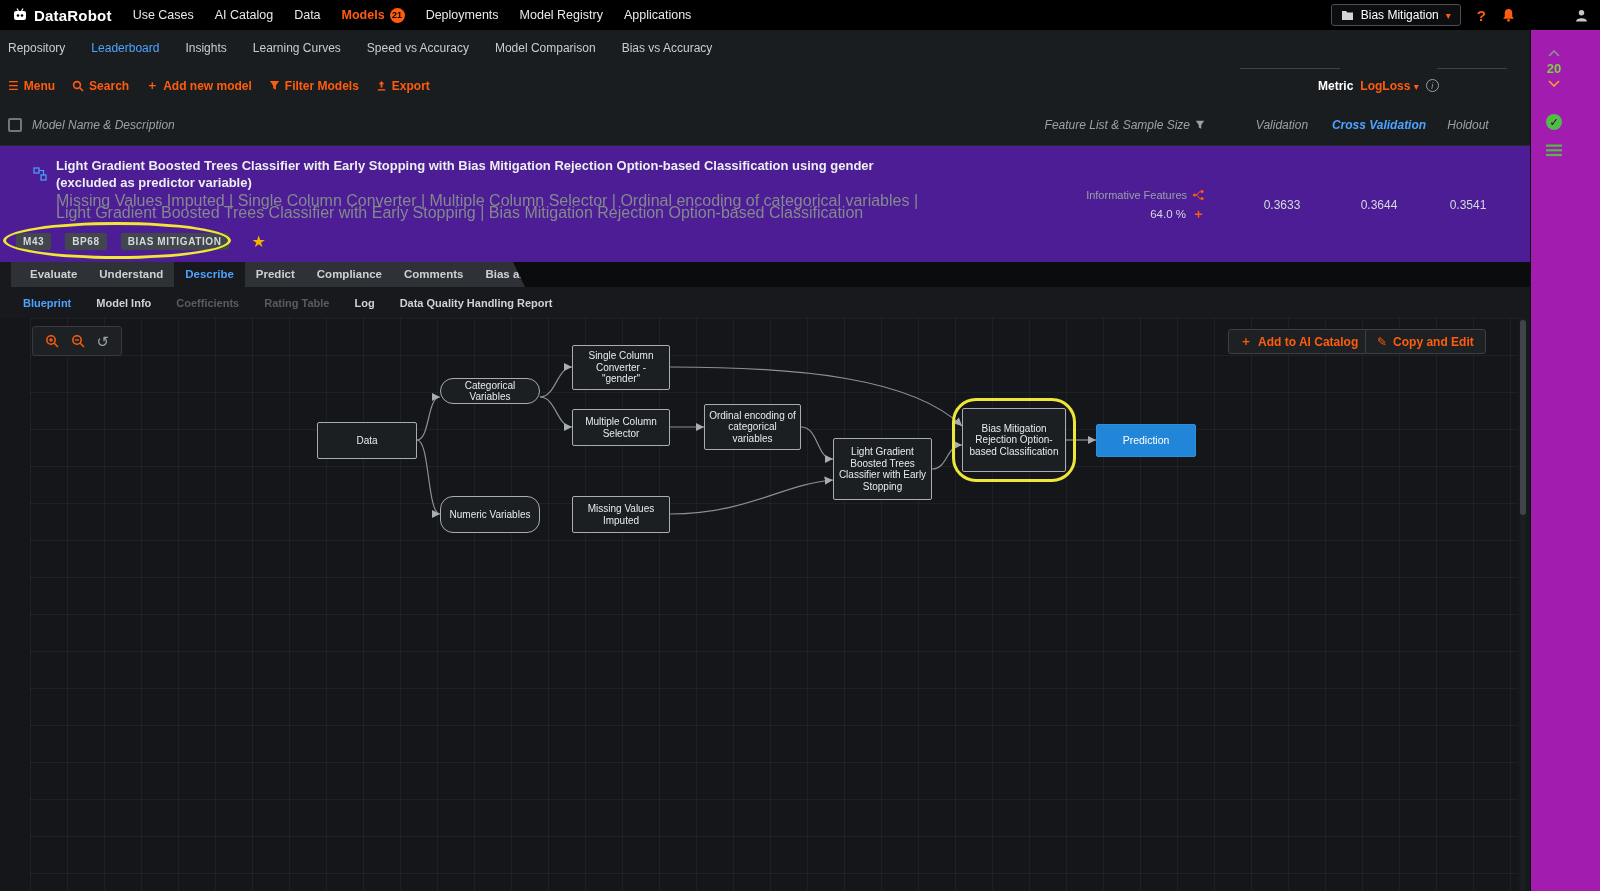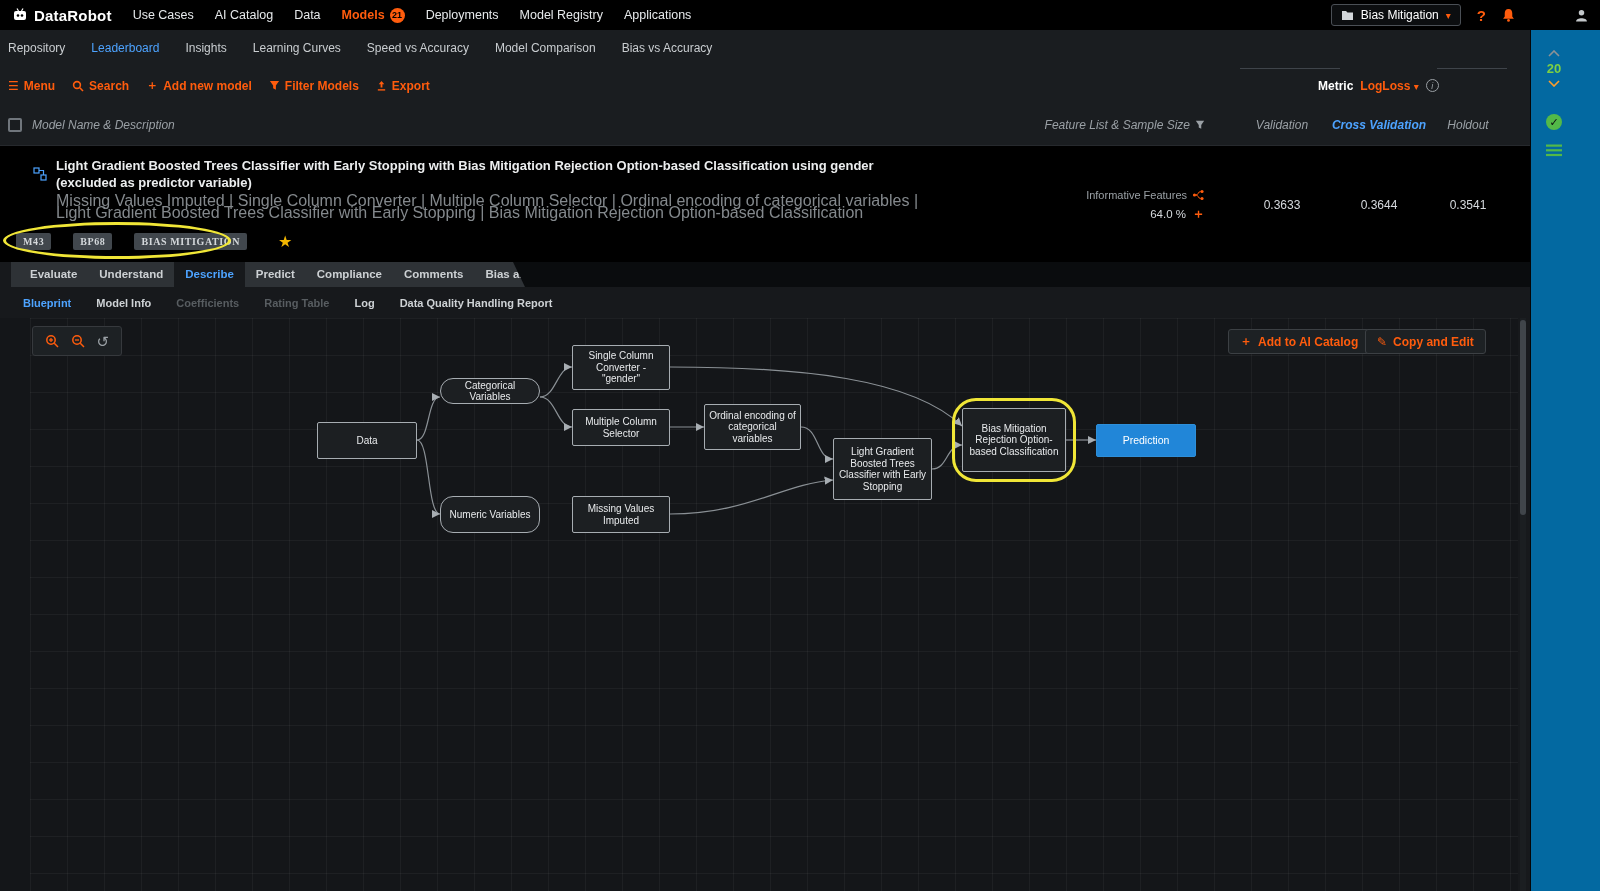--- a/index.html
+++ b/index.html
@@ -47,26 +47,26 @@
   .table-header { position:absolute; left:0; top:75px; width:100%; height:40px; background:#1a1d20;font-style:italic; }
   .checkbox { position:absolute; left:8px; top:13px; width:14px; height:14px; border:2px solid #70767c; border-radius:2px; cursor:pointer; }
   .th-name { position:absolute; left:32px; top:13px; font-size:12px; color:#9aa0a5; }
   .th-right { position:absolute; top:13px; font-size:12px; color:#9aa0a5; text-align:center; cursor:pointer; }
   .th-feature { left:1000px; width:205px; display:flex; justify-content:flex-end; align-items:center; gap:5px; }
   .th-val { left:1232px; width:100px; }
   .th-cv { left:1329px; width:100px; color:#4da3ff; font-weight:bold; }
   .th-hold { left:1422px; width:92px; }
 
   
-  .model-row { position:absolute; left:0; top:115px; width:100%; height:117px; background:#000000; border-top:1px solid #26292d; }
+  .model-row { position:absolute; left:0; top:115px; width:100%; height:117px; background:#4c1d95; border-top:1px solid #26292d; }
   .model-bp-icon { position:absolute; left:33px; top:21px; }
   .model-title { position:absolute; left:56px; top:12px; width:860px; font-size:13px; font-weight:bold;
                  color:#eceeef; line-height:16.5px; }
   .model-desc { position:absolute; left:56px; top:49px; width:880px; font-size:16px; color:#84898d; line-height:11.5px; }
-  .badge-row { position:absolute; left:16px; top:87px; display:flex; align-items:center; gap:22px;font-family:Liberation Serif, serif; }
+  .badge-row { position:absolute; left:16px; top:87px; display:flex; align-items:center; gap:14px; }
   .badge { background:#41474d; color:#d4d8db; font-size:10px; font-weight:bold; letter-spacing:.6px;
            padding:3px 7px; border-radius:2px; }
   .star { color:#f2b600; font-size:16px; margin-left:9px; cursor:pointer; line-height:1; }
   .badge-highlight { position:absolute; left:3px; top:76px; width:228px; height:37px;
                      border:3px solid #f0e637; border-radius:50%; pointer-events:none; }
   .mr-feature { position:absolute; left:990px; top:43px; width:215px; display:flex; justify-content:flex-end;
                 align-items:center; gap:5px; font-size:11px; color:#9aa0a5; }
   .mr-sample { position:absolute; left:990px; top:61px; width:215px; display:flex; justify-content:flex-end;
                align-items:center; gap:6px; font-size:11.5px; color:#d6dade; }
   .plus-ic { color:#ff5c0d; font-weight:bold; font-size:13px; line-height:1; cursor:pointer; }
@@ -112,21 +112,21 @@
              text-align:center; padding:2px 3px; border-radius:2px; cursor:pointer; }
   .bp-node.round { border-radius:13px; }
   .bp-node.prediction { background:#2186d8; border-color:#2e8fd9; color:#fff; font-size:10.5px; }
   .bias-highlight { position:absolute; left:952px; top:80px; width:124px; height:84px;
                     border:3px solid #f0e637; border-radius:24px; pointer-events:none; }
 
   .v-scrollbar { position:absolute; left:1520px; top:288px; width:6px; height:573px; background:#1b1e21; }
   .v-thumb { position:absolute; left:0; top:2px; width:6px; height:195px; background:#40454a; border-radius:3px; cursor:pointer; }
 
   
-  .right-rail { position:absolute; left:1530px; top:30px; width:70px; height:861px; background:#0369a1; border-left:1px solid #050607;text-align:center; }
+  .right-rail { position:absolute; left:1530px; top:30px; width:70px; height:861px; background:#a21caf; border-left:1px solid #050607;text-align:center; }
   .worker-widget { position:absolute; left:8px; top:20px; width:30px; display:flex; flex-direction:column; align-items:center; gap:4px; }
   .chev { cursor:pointer; line-height:0; }
   .chev.up { color:#8d9295; }
   .chev.down { color:#ff9d2b; }
   .worker-num { color:#7ed043; font-size:13px; font-weight:bold; }
   .rail-check { position:absolute; left:15px; top:84px; width:16px; height:16px; border-radius:50%;
                 background:#53b948; color:#0a0c0d; font-size:11px; font-weight:bold;
                 display:flex; align-items:center; justify-content:center; cursor:pointer; }
   .rail-list { position:absolute; left:15px; top:114px; cursor:pointer; line-height:0; }
 </style>

